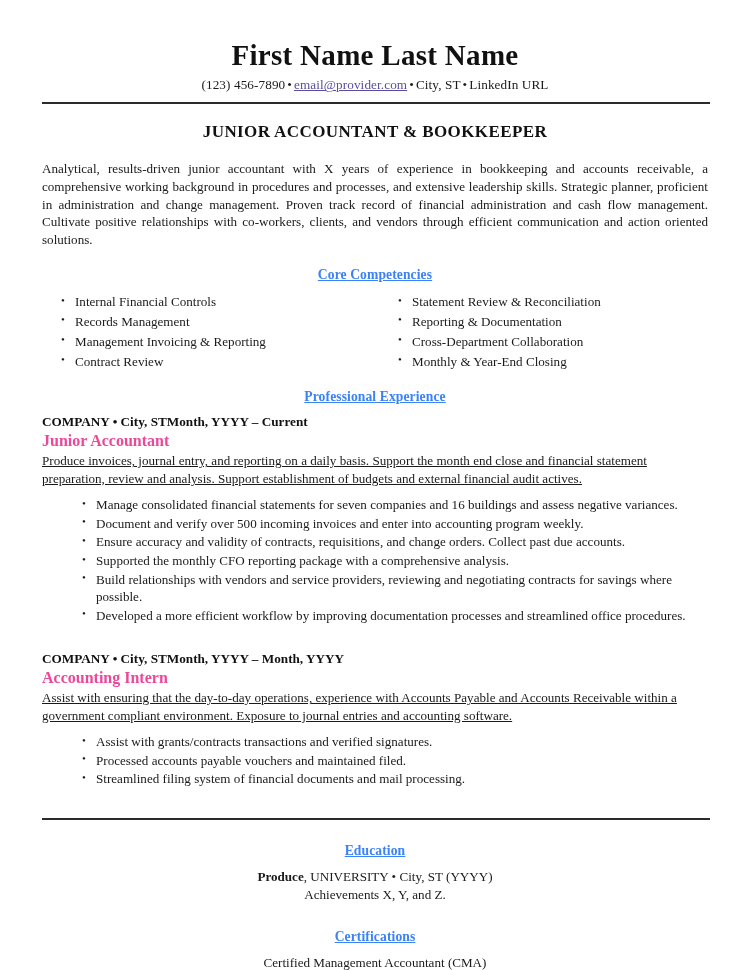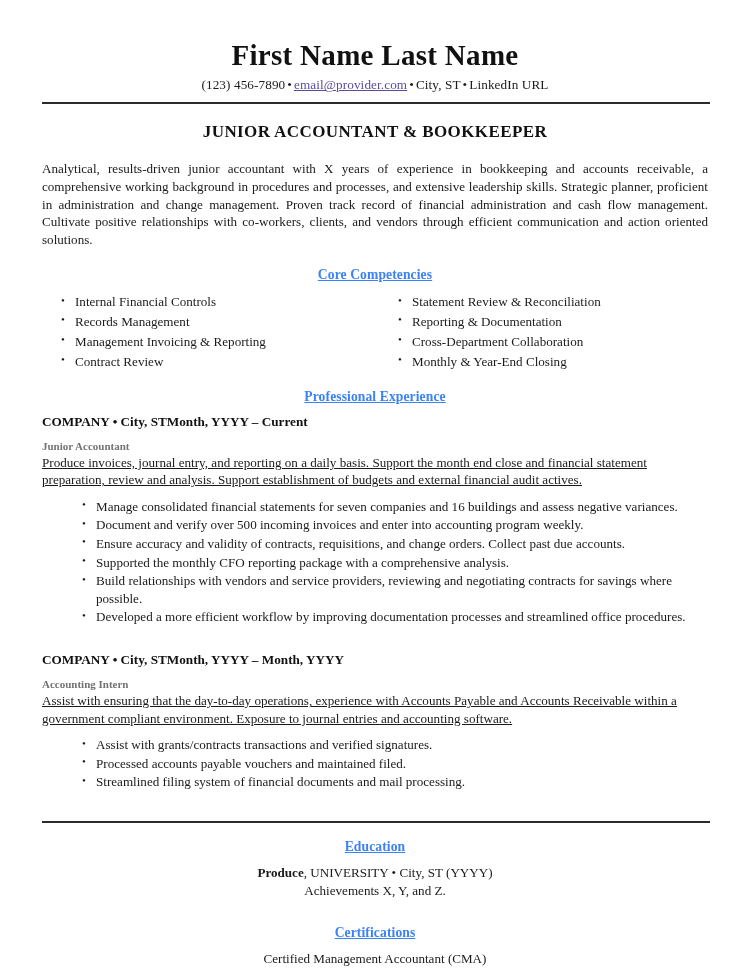--- a/index.html
+++ b/index.html
@@ -146,25 +146,25 @@
   .job-head {
     display: flex;
     align-items: baseline;
     font-size: 13.2px;
     font-weight: bold;
     color: #111111;
   }
   .job-company { white-space: nowrap; }
   .job-dates { white-space: nowrap; }
   .job-role {
-    font-size: 11px;
-    font-weight: bold;
-    color: #737373;
+    font-size: 16px;
+    font-weight: bold;
+    color: #ec4899;
     line-height: 1.3;
-    margin-top: 9px;
+    margin-top: 1px;
   }
   .job-desc {
     font-size: 13.1px;
     line-height: 1.33;
     margin-top: 1px;
     color: #1a1a1a;
     text-decoration: underline;
   }
   .job-bullets {
     list-style: none;
@@ -197,21 +197,21 @@
     font-size: 13.1px;
     line-height: 1.38;
     color: #1a1a1a;
   }
   .bold-inline { font-weight: bold; }
 
   .bottom-divider-wrap {
     margin-top: 30px;
   }
   .edu-heading {
-    margin-top: 16px;
+    margin-top: 23px;
   }
   .cert-heading {
     margin-top: 25px;
   }
   .cert-body { margin-top: 7px; }
   .edu-body { margin-top: 6px; }
 </style>
 </head>
 <body>
 

